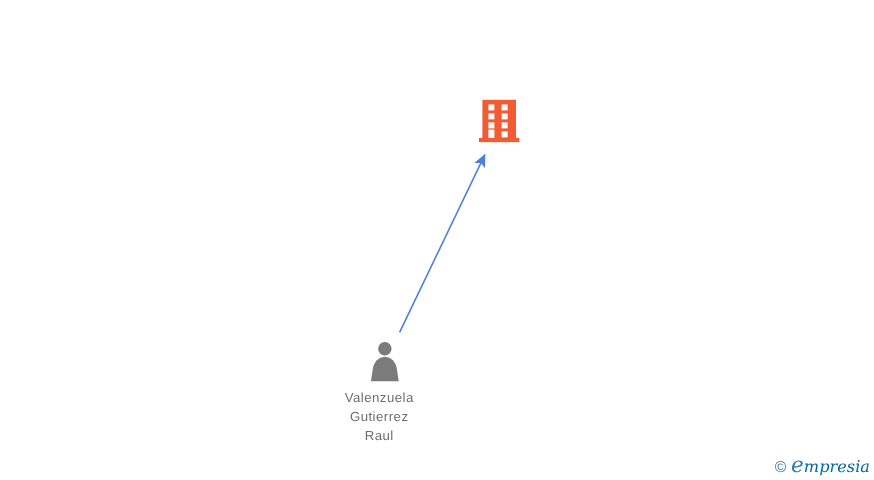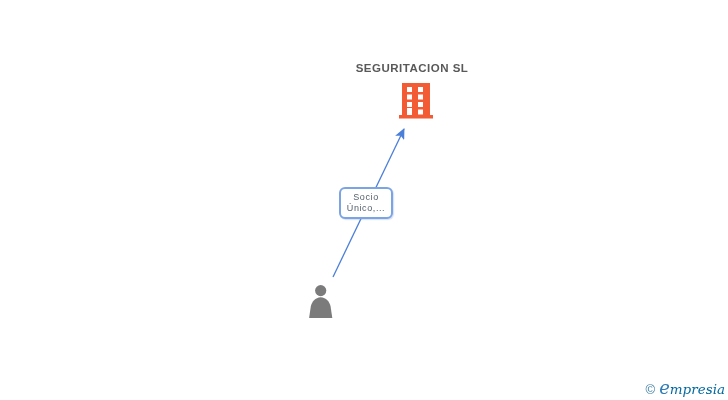--- a/index.html
+++ b/index.html
@@ -127,51 +127,51 @@
 
   <svg id="edge-layer" width="728" height="400" viewBox="0 0 728 400" xmlns="http://www.w3.org/2000/svg">
     <defs>
       <marker id="arrowhead" markerUnits="userSpaceOnUse" markerWidth="12" markerHeight="10" refX="10" refY="5" orient="auto">
         <path d="M0,0 L11,5 L0,10 L2.5,5 Z" fill="#4B7FD9"></path>
       </marker>
     </defs>
     <line x1="333" y1="277" x2="404" y2="129" stroke-width="1.3" marker-end="url(#arrowhead)" stroke="#4B7FD9"></line>
   </svg>
 
-  <div class="company-title">SEGURITACION SL</div>
 
   <svg class="company-icon" viewBox="0 0 34 36" xmlns="http://www.w3.org/2000/svg">
     <g fill="#F25B33">
       <rect x="0" y="32" width="34" height="3.5"></rect>
       <rect x="3" y="0" width="28" height="32"></rect>
     </g>
     <g fill="#ffffff">
       <rect x="8" y="4" width="5" height="5"></rect>
       <rect x="19" y="4" width="5" height="5"></rect>
       <rect x="8" y="11.5" width="5" height="5"></rect>
       <rect x="19" y="11.5" width="5" height="5"></rect>
       <rect x="8" y="19" width="5" height="5"></rect>
       <rect x="19" y="19" width="5" height="5"></rect>
       <rect x="19" y="26.5" width="5" height="5"></rect>
       <rect x="8" y="25" width="5" height="7"></rect>
     </g>
   </svg>
 
-  <div class="edge-label-box">
-    <span class="edge-label-line">Socio</span>
-    <span class="edge-label-line">Único,...</span>
-  </div>
 
   <svg class="person-icon" viewBox="0 0 30 33" xmlns="http://www.w3.org/2000/svg">
     <g fill="#7B7B7B">
       <circle cx="14.7" cy="5.6" r="5.6"></circle>
       <path d="M14.7 12.2 C 9.2 12.6 5.8 16.6 4.8 21.6 L 3.1 33 L 26.3 33 L 24.6 21.6 C 23.6 16.6 20.2 12.6 14.7 12.2 Z"></path>
     </g>
   </svg>
 
+  <div class="person-name">
+    <div>Valenzuela</div>
+    <div>Gutierrez</div>
+    <div>Raul</div>
+  </div>
 
   <div class="brand-logo">
     <span class="brand-copyright">©</span>
     <span class="brand-initial">e</span>
     <span class="brand-rest">mpresia</span>
   </div>
 
 </div>
 
 </body></html>

